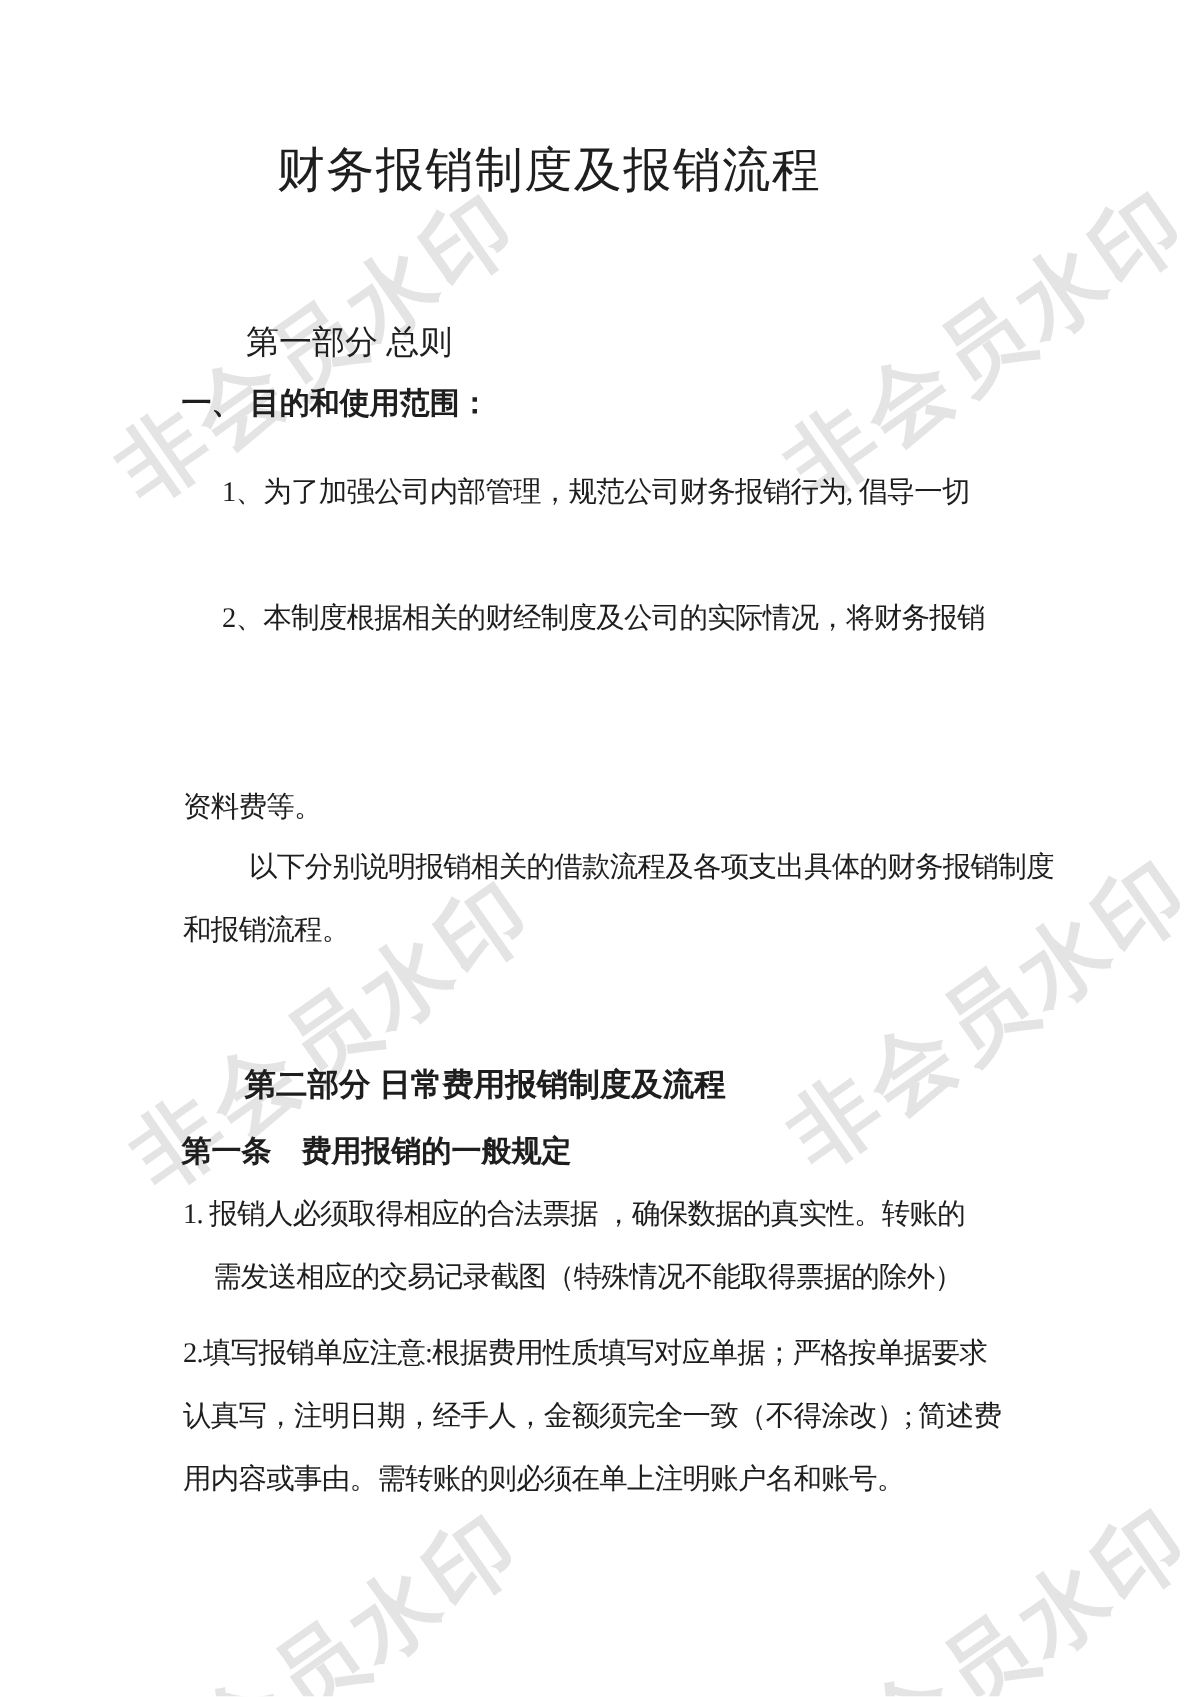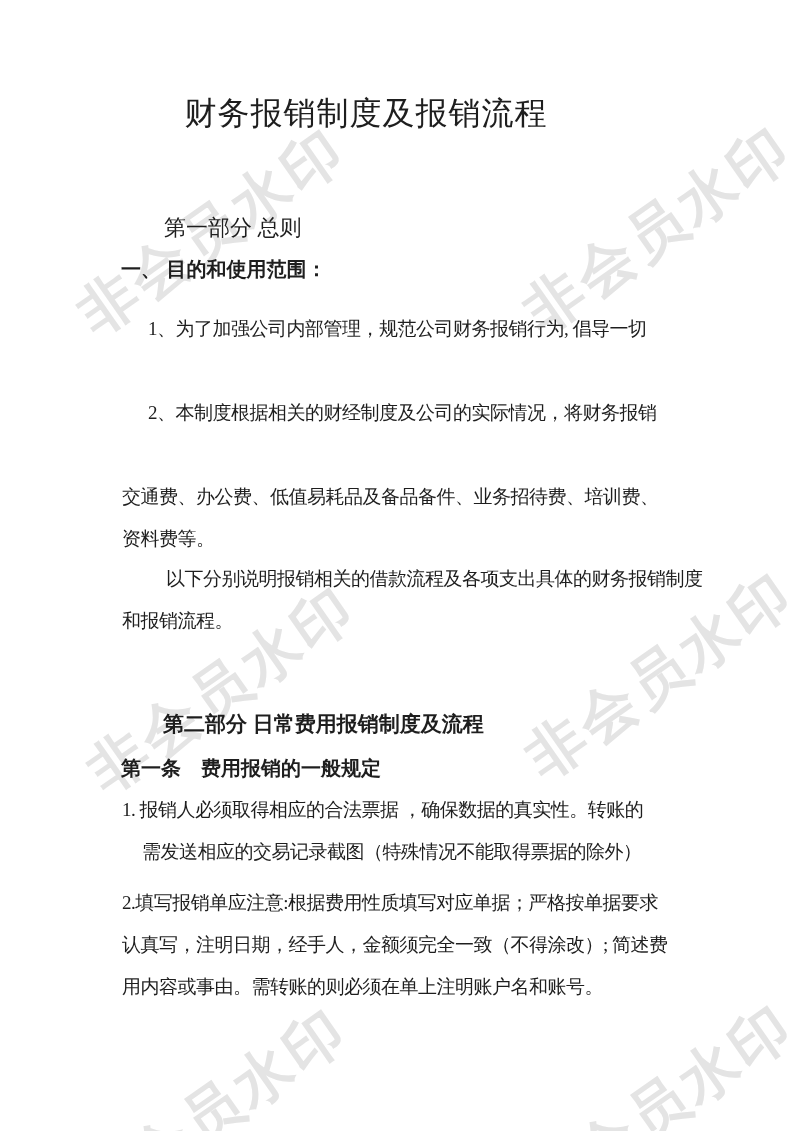--- a/index.html
+++ b/index.html
@@ -82,21 +82,20 @@
 
   <div class="doc-title">财务报销制度及报销流程</div>
 
   <div class="line h-bold" style="top:257px;">一、 目的和使用范围：</div>
 
   <div class="line h-serif" style="top:215px;">第一部分  总则</div>
 
   <div class="line indent" style="top:318px;">1、为了加强公司内部管理，规范公司财务报销行为, 倡导一切</div>
 
   <div class="line indent" style="top:402px;">2、本制度根据相关的财经制度及公司的实际情况，将财务报销</div>
-  <div class="line" style="top:486px;">交通费、办公费、低值易耗品及备品备件、业务招待费、培训费、</div>
   <div class="line" style="top:528px;">资料费等。</div>
 
   <div class="line" style="top:568px;margin-left:44px;">以下分别说明报销相关的借款流程及各项支出具体的财务报销制度</div>
   <div class="line" style="top:610px;">和报销流程。</div>
 
   <div class="line h-bold-big" style="top:711px;">第二部分  日常费用报销制度及流程</div>
 
   <div class="line h-bold" style="top:756px;">第一条　费用报销的一般规定</div>
 
   <div class="line" style="top:799px;">1. 报销人必须取得相应的合法票据 ，确保数据的真实性。转账的</div>

